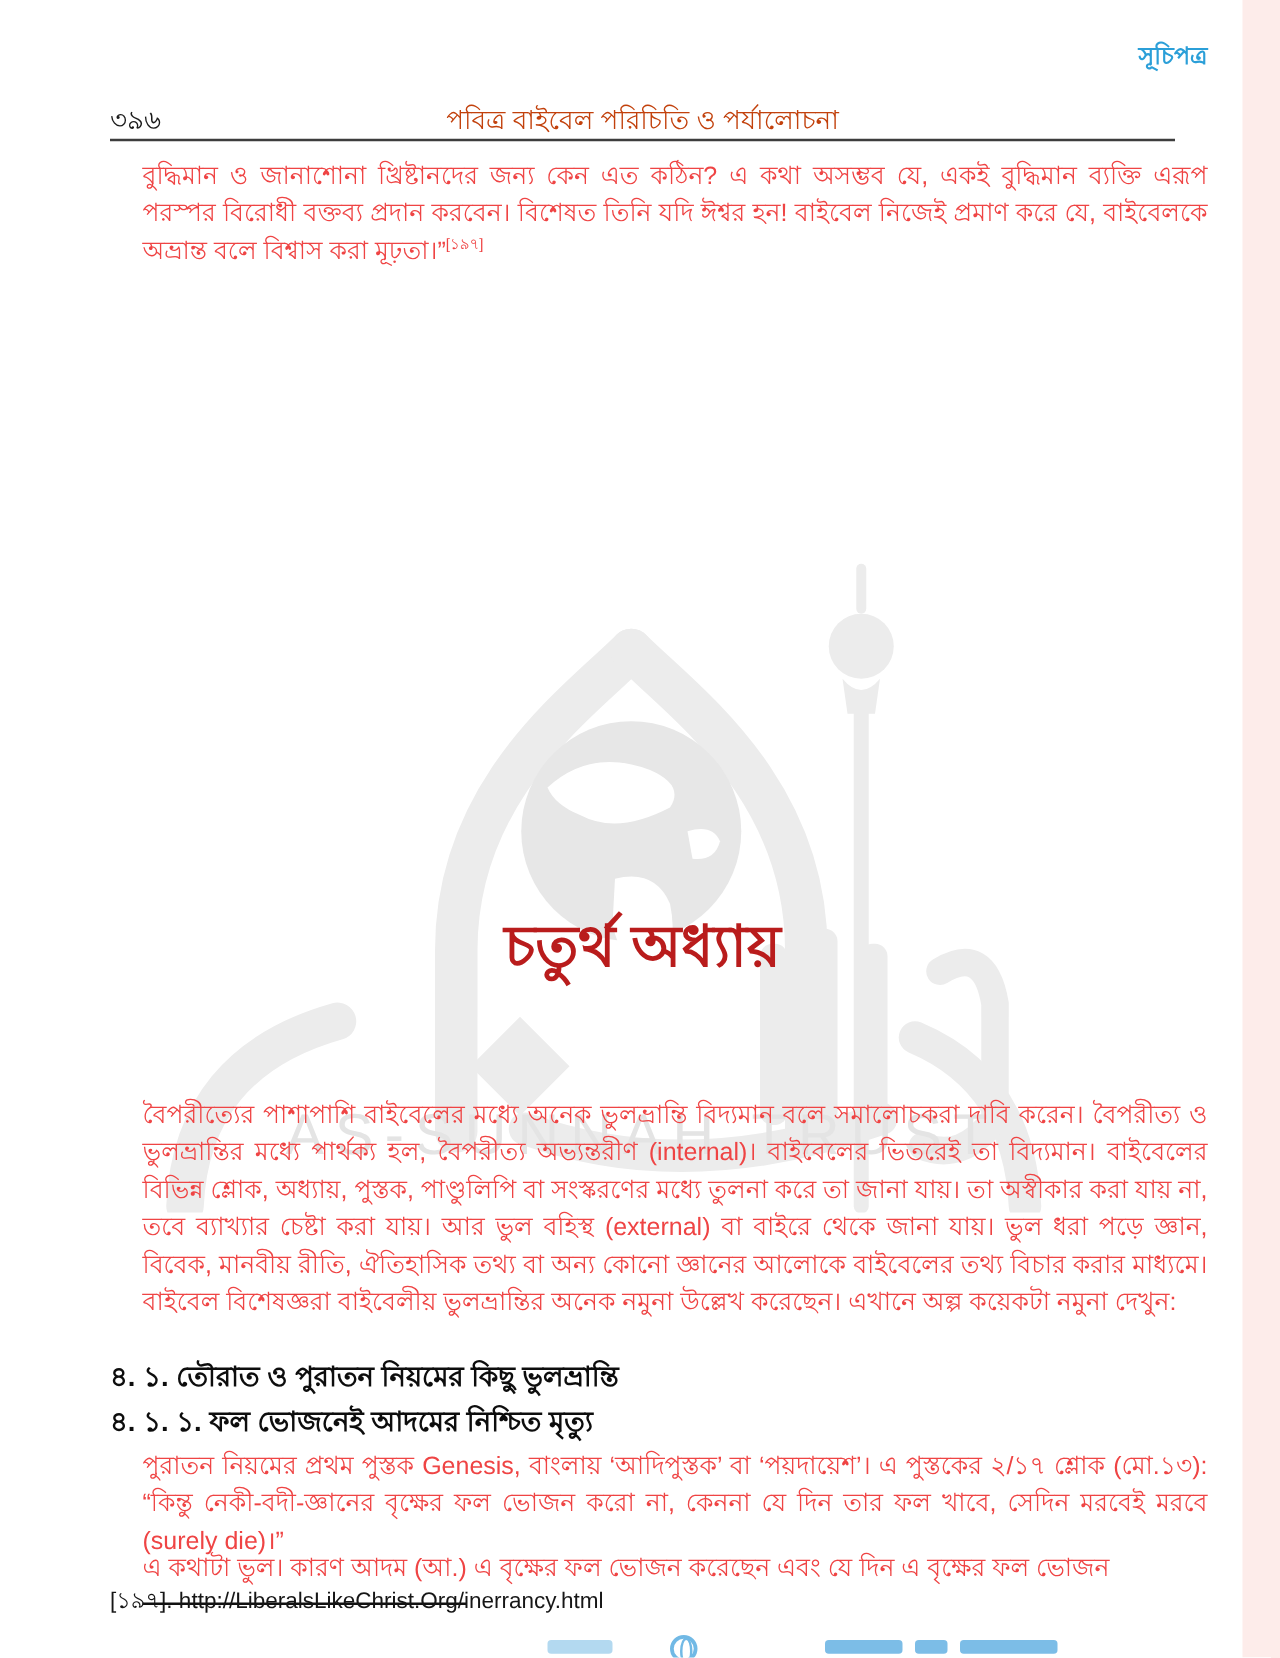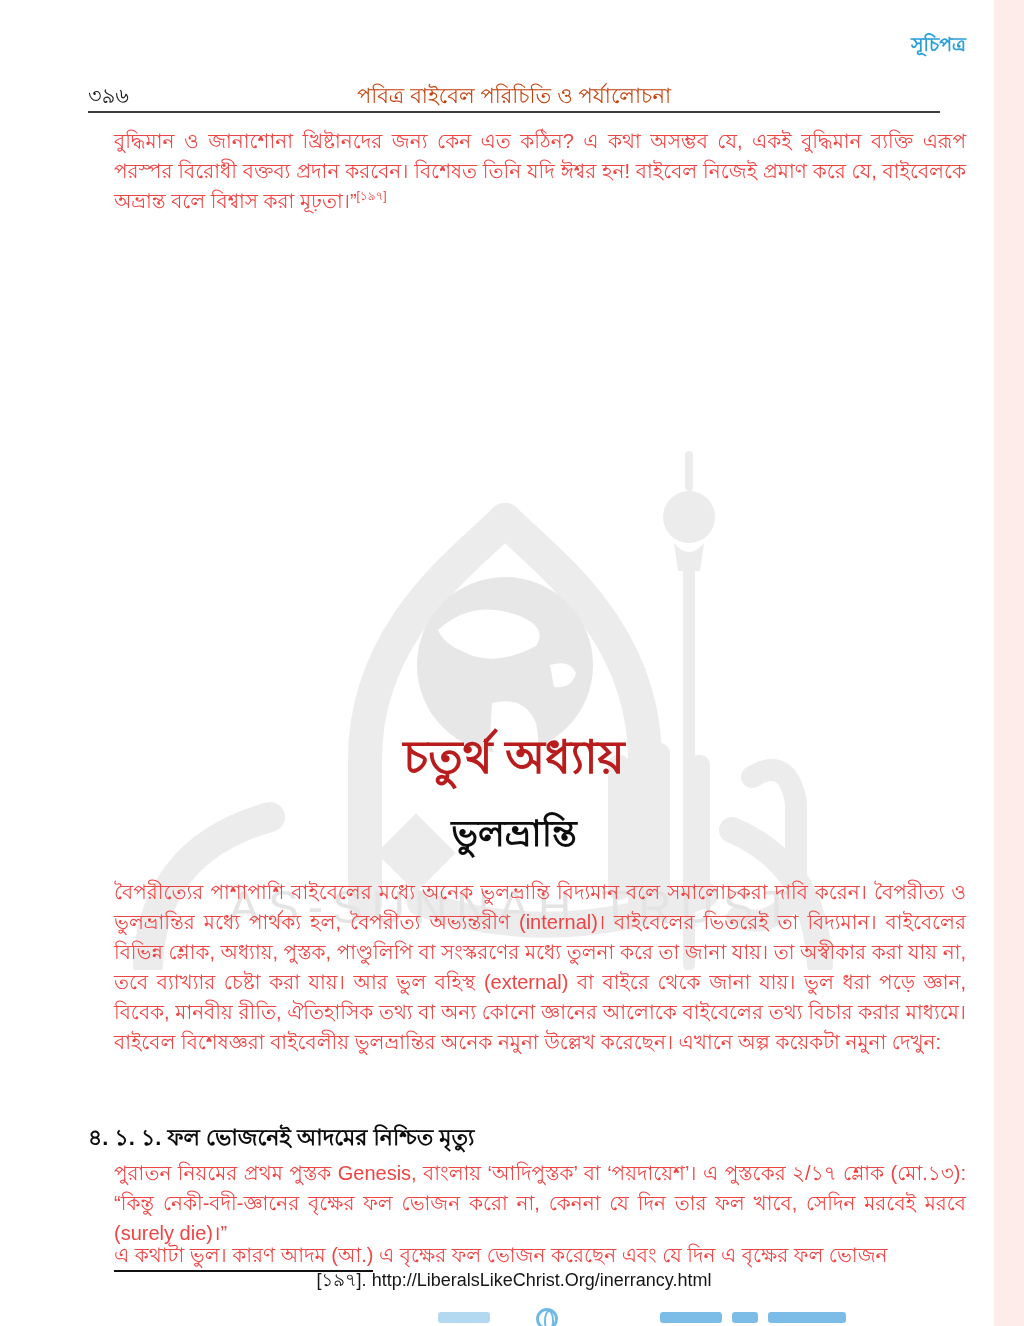--- a/index.html
+++ b/index.html
@@ -55,25 +55,25 @@
     text-align:center;font-size:36px;font-weight:bold;color:#0d0d0d;
     z-index:2;
   }
   .sec-heading{
     position:absolute;left:88px;width:852px;
     font-size:22px;font-weight:bold;color:#0d0d0d;z-index:2;
   }
   .sec-heading-1{top:1084px;}
   .sec-heading-2{top:1120px;}
   .u-part{
-    border-bottom:2px solid #111;padding-bottom:4px;
+    border-bottom:2px solid #111;padding-bottom:16px;
   }
   .footnote{
     position:absolute;top:1266px;left:88px;width:852px;
-    font-size:18px;color:#161616;z-index:2;text-align:center;
+    font-size:18px;color:#161616;z-index:2;
   }
   .footnote a{color:#161616;text-decoration:none;}
   
   .wm-svg{
     position:absolute;left:120px;top:425px;z-index:0;
   }
   .wm-text{
     position:absolute;top:880px;left:88px;width:852px;
     text-align:center;
     font-size:46px;font-weight:normal;letter-spacing:9px;
@@ -142,24 +142,24 @@
 
   <div class="header-row">
     <span class="page-number">৩৯৬</span>
     <div class="running-title">পবিত্র বাইবেল পরিচিতি ও পর্যালোচনা</div>
   </div>
   <div class="header-rule"></div>
 
   <div class="bodytext para1"><span>বুদ্ধিমান ও জানাশোনা খ্রিষ্টানদের জন্য কেন এত কঠিন? এ কথা অসম্ভব যে, একই বুদ্ধিমান ব্যক্তি এরূপ পরস্পর বিরোধী বক্তব্য প্রদান করবেন। বিশেষত তিনি যদি ঈশ্বর হন! বাইবেল নিজেই প্রমাণ করে যে, বাইবেলকে অভ্রান্ত বলে বিশ্বাস করা মূঢ়তা।”</span><span class="fn-sup">[১৯৭]</span></div>
 
   <div class="chapter-title">চতুর্থ অধ্যায়</div>
-  <div class="chapter-subtitle">ভুলভ্রান্তি</div>
 
   <div class="bodytext para2">বৈপরীত্যের পাশাপাশি বাইবেলের মধ্যে অনেক ভুলভ্রান্তি বিদ্যমান বলে সমালোচকরা দাবি করেন। বৈপরীত্য ও ভুলভ্রান্তির মধ্যে পার্থক্য হল, বৈপরীত্য অভ্যন্তরীণ (internal)। বাইবেলের ভিতরেই তা বিদ্যমান। বাইবেলের বিভিন্ন শ্লোক, অধ্যায়, পুস্তক, পাণ্ডুলিপি বা সংস্করণের মধ্যে তুলনা করে তা জানা যায়। তা অস্বীকার করা যায় না, তবে ব্যাখ্যার চেষ্টা করা যায়। আর ভুল বহিস্থ (external) বা বাইরে থেকে জানা যায়। ভুল ধরা পড়ে জ্ঞান, বিবেক, মানবীয় রীতি, ঐতিহাসিক তথ্য বা অন্য কোনো জ্ঞানের আলোকে বাইবেলের তথ্য বিচার করার মাধ্যমে। বাইবেল বিশেষজ্ঞরা বাইবেলীয় ভুলভ্রান্তির অনেক নমুনা উল্লেখ করেছেন। এখানে অল্প কয়েকটা নমুনা দেখুন:</div>
 
+  <div class="sec-heading sec-heading-1">৪. ১. তৌরাত ও পুরাতন নিয়মের কিছু ভুলভ্রান্তি</div>
   <div class="sec-heading sec-heading-2">৪. ১. ১. ফল ভোজনেই আদমের নিশ্চিত মৃত্যু</div>
 
   <div class="bodytext para3">পুরাতন নিয়মের প্রথম পুস্তক Genesis, বাংলায় ‘আদিপুস্তক’ বা ‘পয়দায়েশ’। এ পুস্তকের ২/১৭ শ্লোক (মো.১৩): “কিন্তু নেকী-বদী-জ্ঞানের বৃক্ষের ফল ভোজন করো না, কেননা যে দিন তার ফল খাবে, সেদিন মরবেই মরবে (surely die)।”</div>
 
   <div class="bodytext para4"><span class="u-part">এ কথাটা ভুল। কারণ আদম (আ.)</span><span> এ বৃক্ষের ফল ভোজন করেছেন এবং যে দিন এ বৃক্ষের ফল ভোজন</span></div>
 
   <div class="footnote">
     <span>[১৯৭].</span>
     <a href="#">http://LiberalsLikeChrist.Org/inerrancy.html</a>
   </div>

